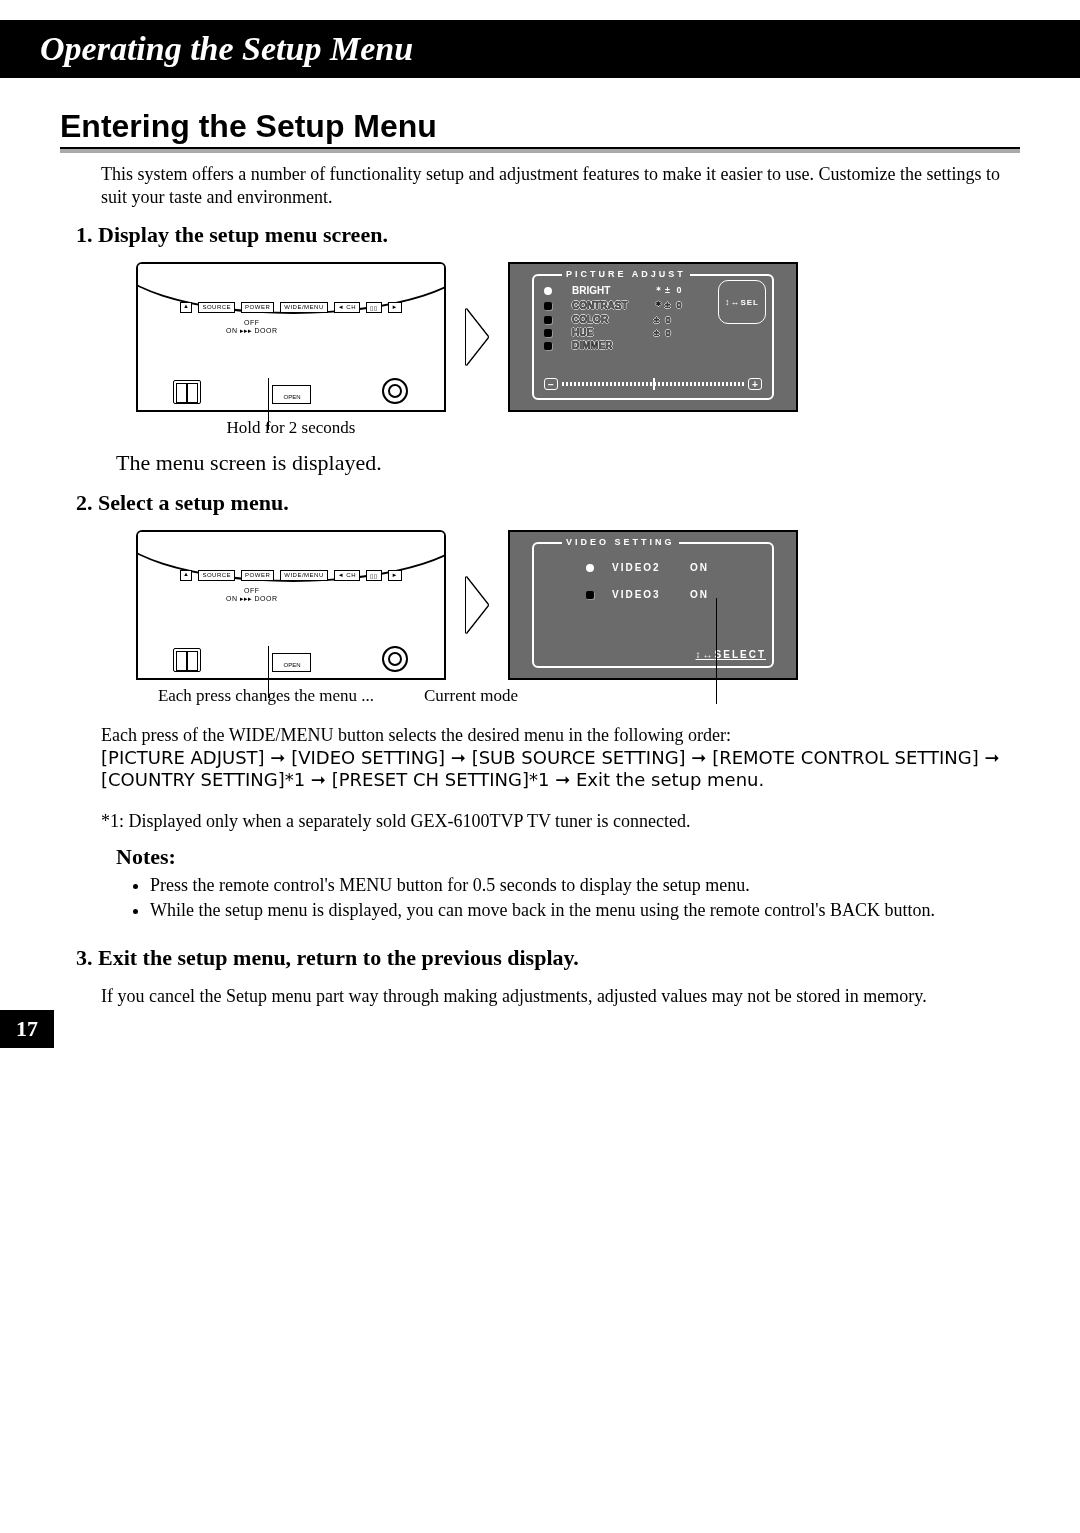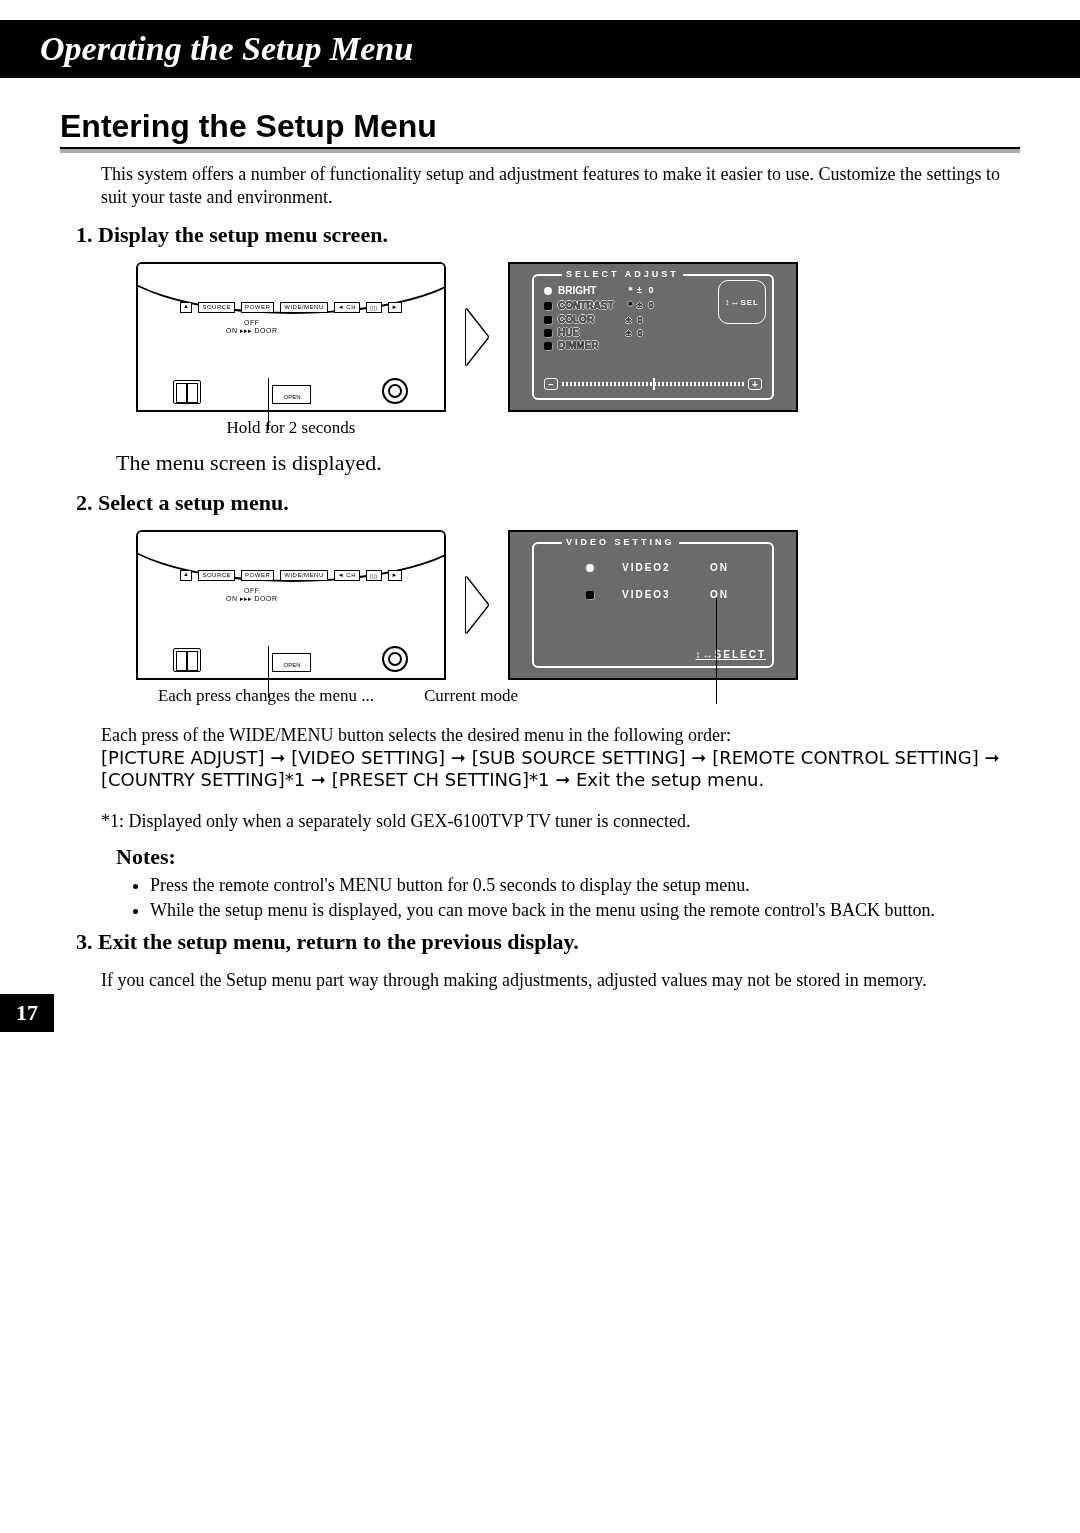--- a/index.html
+++ b/index.html
@@ -139,21 +139,21 @@
     border: 1.5px solid #fff; border-radius: 10px;
     color: #fff; font-size: 8px; font-weight: bold;
     padding: 16px 6px;
     letter-spacing: 1px;
   }
   .osd-arrow-glyph { font-size: 9px; }
   .osd-row {
     display: flex; align-items: center;
     font-size: 10px; font-weight: bold;
     margin: 2px 0 2px 10px;
-    gap: 6px;
+    gap: 20px;
   }
   .osd-list { position: absolute; top: 6px; left: 0; right: 0; }
   .bullet-sel { width: 8px; height: 8px; border-radius: 50%; background: #fff; display: inline-block; }
   .bullet-unsel {
     width: 8px; height: 8px; display: inline-block;
     background: #000;
     border-radius: 2px;
     box-shadow: 1px 1px 0 #999;
   }
   .outline-text {
@@ -178,21 +178,21 @@
     flex: 1; height: 4px;
     background: repeating-linear-gradient(90deg, #fff 0 2px, transparent 2px 4px);
     position: relative;
   }
   .slider-track::after {
     content: ''; position: absolute; left: 50%; top: -4px;
     width: 2px; height: 12px; background: #fff;
   }
   .osd2-list { position: absolute; top: 18px; left: 12px; }
   .osd2-row {
-    display: flex; align-items: center; gap: 28px;
+    display: flex; align-items: center; gap: 18px;
     font-size: 10px; font-weight: bold; letter-spacing: 2px;
     color: #fff;
     margin-bottom: 16px;
     padding-left: 40px;
   }
   .osd2-footer {
     position: absolute; bottom: 6px; right: 6px;
     color: #fff; font-size: 10px; font-weight: bold; letter-spacing: 2px; text-decoration: underline;
   }
   .osd2-pointer { position: absolute; width: 1px; height: 106px; background: #000; right: 81px; top: 68px; }
@@ -245,21 +245,21 @@
           <div class="dial"></div>
         </div>
       </div>
       <div class="pointer-line l1"></div>
     </div>
 
     <div class="wedge"></div>
 
     <div class="osd">
       <div class="osd-inner">
-        <div class="osd-title">SELECT ADJUST</div>
+        <div class="osd-title">PICTURE ADJUST</div>
         <div class="osd-sel-pill">
           <span class="osd-arrow-glyph">↕↔</span><span>SEL</span>
         </div>
         <div class="osd-list">
           <div class="osd-row">
             <span class="bullet-sel"></span>
             <span class="sel-label" style="width:62px">BRIGHT</span>
             <span class="sel-label val">＊± 0</span>
           </div>
           <div class="osd-row">
@@ -355,17 +355,17 @@
   <p class="body-text arrow-inline">[PICTURE ADJUST] ➞ [VIDEO SETTING] ➞ [SUB SOURCE SETTING] ➞ [REMOTE CONTROL SETTING] ➞ [COUNTRY SETTING]*1 ➞ [PRESET CH SETTING]*1 ➞ Exit the setup menu.</p>
 
   <p class="body-text spaced">*1: Displayed only when a separately sold GEX-6100TVP TV tuner is connected.</p>
 
   <p class="notes-head">Notes:</p>
   <ul class="notes-list">
     <li>Press the remote control's MENU button for 0.5 seconds to display the setup menu.</li>
     <li>While the setup menu is displayed, you can move back in the menu using the remote control's BACK button.</li>
   </ul>
 
-  <p class="step-heading" style="margin-top:8px">3. Exit the setup menu, return to the previous display.</p>
+  <p class="step-heading" style="margin-top:24px">3. Exit the setup menu, return to the previous display.</p>
   <p class="body-text">If you cancel the Setup menu part way through making adjustments, adjusted values may not be stored in memory.</p>
 
   <div class="page-num">17</div>
 </div>
 
 </body></html>

